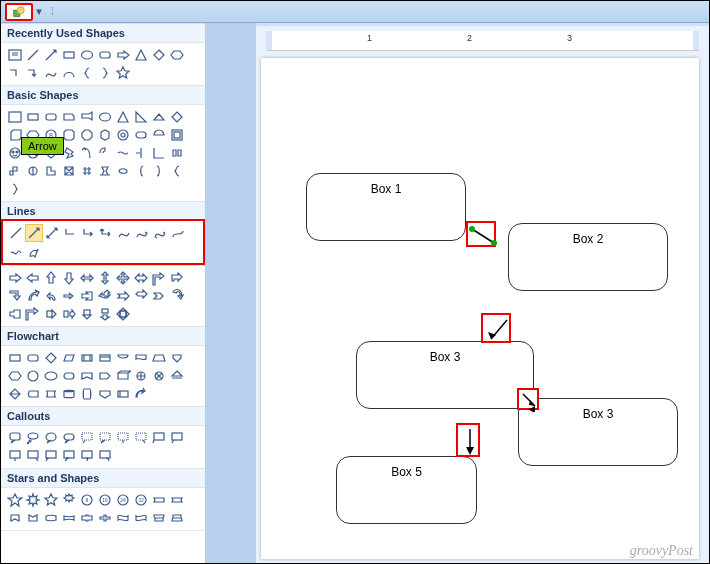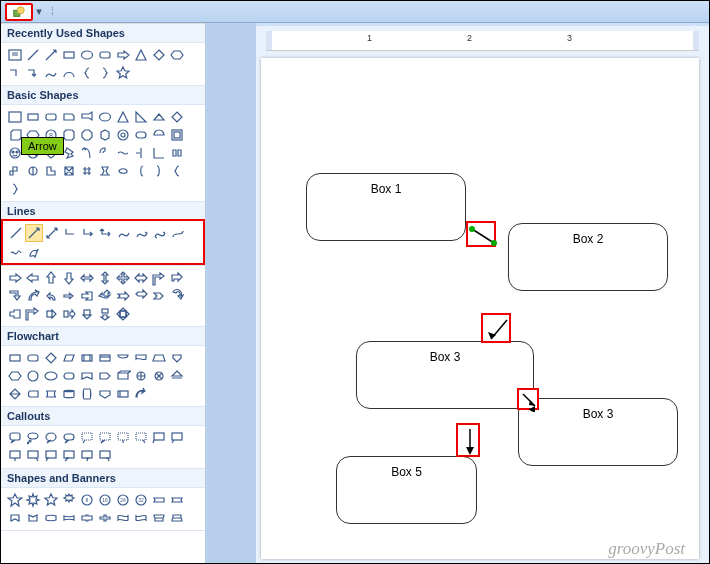--- a/index.html
+++ b/index.html
@@ -35,21 +35,21 @@
 .ruler-ticks span { position:absolute; top:2px; font-size:9px; color:#333; }
 
 .page { position: absolute; left: 55px; top: 35px; right: 10px; bottom: 4px; background: #fff; box-shadow: 0 0 3px rgba(0,0,0,.3); }
 
 .box { position: absolute; border: 1.5px solid #333; border-radius: 14px; background: #fff; display: flex; align-items: flex-start; justify-content: center; padding-top: 8px; font-size: 12px; }
 
 .redmark { position: absolute; border: 2px solid #e00; background: #fff; }
 .conn-line { stroke:#000; stroke-width:1.5; }
 .conn-end { fill:#0a0; }
 
-.watermark { position: absolute; right: 24px; bottom: 4px; font-size: 17px; color: rgba(0,0,0,.35); font-family: Georgia, serif; font-style: italic; }
+.watermark { position: absolute; right: 16px; bottom: 4px; font-size: 14px; color: rgba(0,0,0,.35); font-family: Georgia, serif; font-style: italic; }
 
 .right-gutter { position:absolute; left:0; top:0; width:50px; height:100%; background:#b9cfee; }
 </style>
 </head>
 <body>
 
 <div class="titlebar">
   <div class="qat">
     <svg viewBox="0 0 16 16">
         <rect x="2" y="6" width="7" height="7" fill="#6fae4a" stroke="#4a7a30"></rect>
@@ -834,21 +834,21 @@
           <span class="shp">
               <svg viewBox="0 0 16 16">
                 <rect x="3" y="3" width="10" height="7"></rect>
                 <path d="M9 10h2l1 3"></path>
               </svg>
             </span>
         </div>
       </div>
 
       <div class="cat">
-        <div class="cat-header">Shapes and Banners</div>
+        <div class="cat-header">Stars and Shapes</div>
         <div class="cat-icons">
           <span class="shp">
               <svg viewBox="0 0 16 16">
                 <path d="M8 2l2 4 5 0-4 3 1 5-4-3-4 3 1-5-4-3 5 0z"></path>
               </svg>
             </span>
           <span class="shp">
               <svg viewBox="0 0 16 16">
                 <path d="M8 2l1 3 3-1-1 3 3 1-3 1 1 3-3-1-1 3-1-3-3 1 1-3-3-1 3-1-1-3 3 1z"></path>
               </svg>

